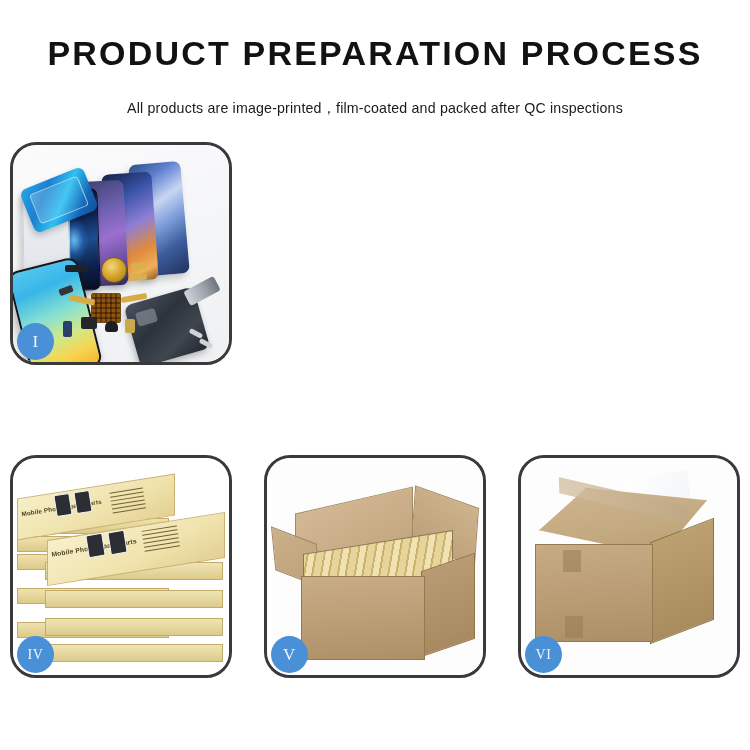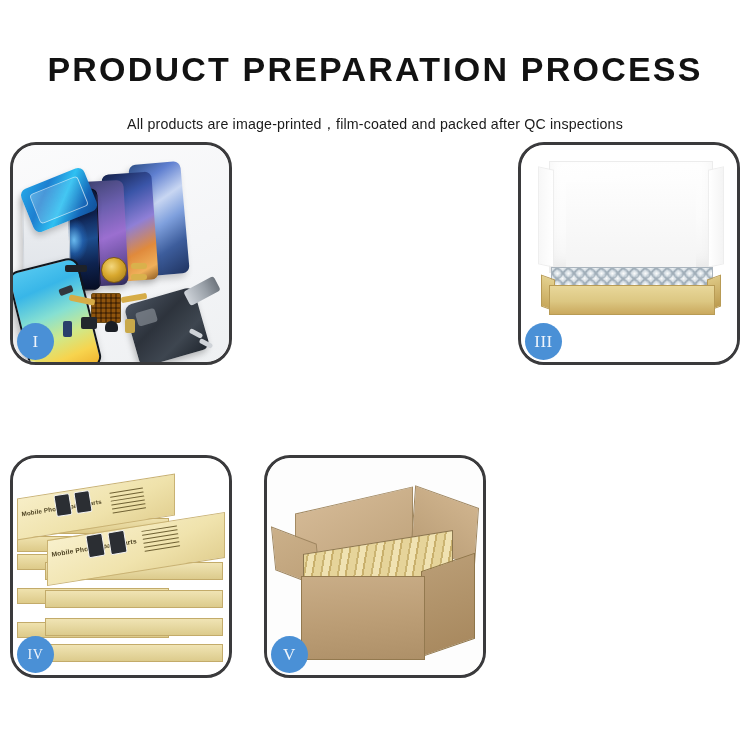--- a/index.html
+++ b/index.html
@@ -8,29 +8,29 @@
     background:#ffffff;
     font-family:"Liberation Sans", sans-serif;
     overflow:hidden;
     position:relative;
   }
   .page{position:relative;width:750px;height:750px;}
 
   
   .header{position:absolute;left:0;top:0;width:750px;text-align:center;}
   .title{
-    margin:16px;padding-top:36px;
+    margin:0;padding-top:36px;
     font-size:34px;font-weight:700;letter-spacing:2.2px;
     color:#121212;line-height:1.05;
     font-family:"Liberation Sans", sans-serif;
     white-space:nowrap;
     text-align:center;
   }
   .subtitle{
-    margin:4px;padding-top:11px;
+    margin:16px;padding-top:11px;
     font-size:14.2px;font-weight:400;letter-spacing:.18px;
     color:#1a1a1a;white-space:nowrap;
   }
 
   
   .grid{position:absolute;left:10px;top:142px;width:730px;}
   .row{position:relative;height:223px;}
   .row.row2{margin-top:90px;}
 
   .panel{
@@ -305,34 +305,20 @@
           <span class="prt h"></span>
           <span class="prt i"></span>
           <span class="prt j"></span>
           <span class="prt k"></span>
           <span class="prt l"></span>
         </div>
         <div class="badge">I</div>
       </div>
 
 
-      <div class="panel c2">
-        <div class="panel-inner p3">
-          <div class="lid">
-            <div class="lid-inner"></div>
-          </div>
-          <div class="tray">
-            <div class="tray-fill"></div>
-            <div class="tray-left"></div>
-            <div class="tray-right"></div>
-            <div class="tray-face"></div>
-          </div>
-        </div>
-        <div class="badge">III</div>
-      </div>
 
     </div>
 
     <div class="row row2">
 
       <div class="panel c0">
         <div class="panel-inner p4">
           <div class="stack">
             <div class="sbox bk b5"></div>
             <div class="sbox bk b4"></div>
@@ -381,16 +367,28 @@
           <div class="v-flapL"></div>
           <div class="v-opening">
             <div class="v-bars"></div>
           </div>
           <div class="v-side"></div>
           <div class="v-front"></div>
         </div>
         <div class="badge">V</div>
       </div>
 
+      <div class="panel c2">
+        <div class="panel-inner p6">
+          <div class="c-wrap"></div>
+          <div class="c-top"></div>
+          <div class="c-tape"></div>
+          <div class="c-right"></div>
+          <div class="c-front"></div>
+          <div class="c-flapA"></div>
+          <div class="c-flapB"></div>
+        </div>
+        <div class="badge sm">VI</div>
+      </div>
 
     </div>
   </div>
 </div>
 
 </body></html>

